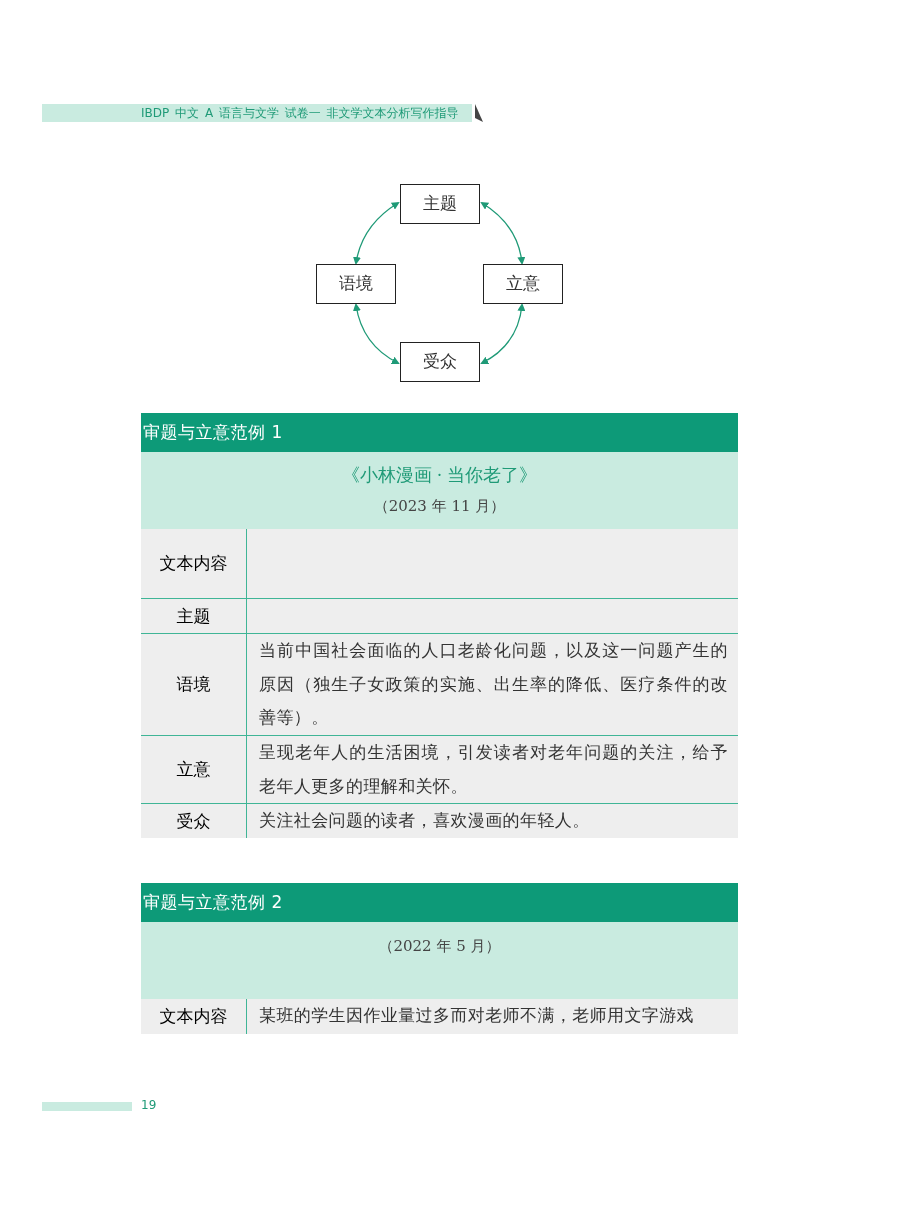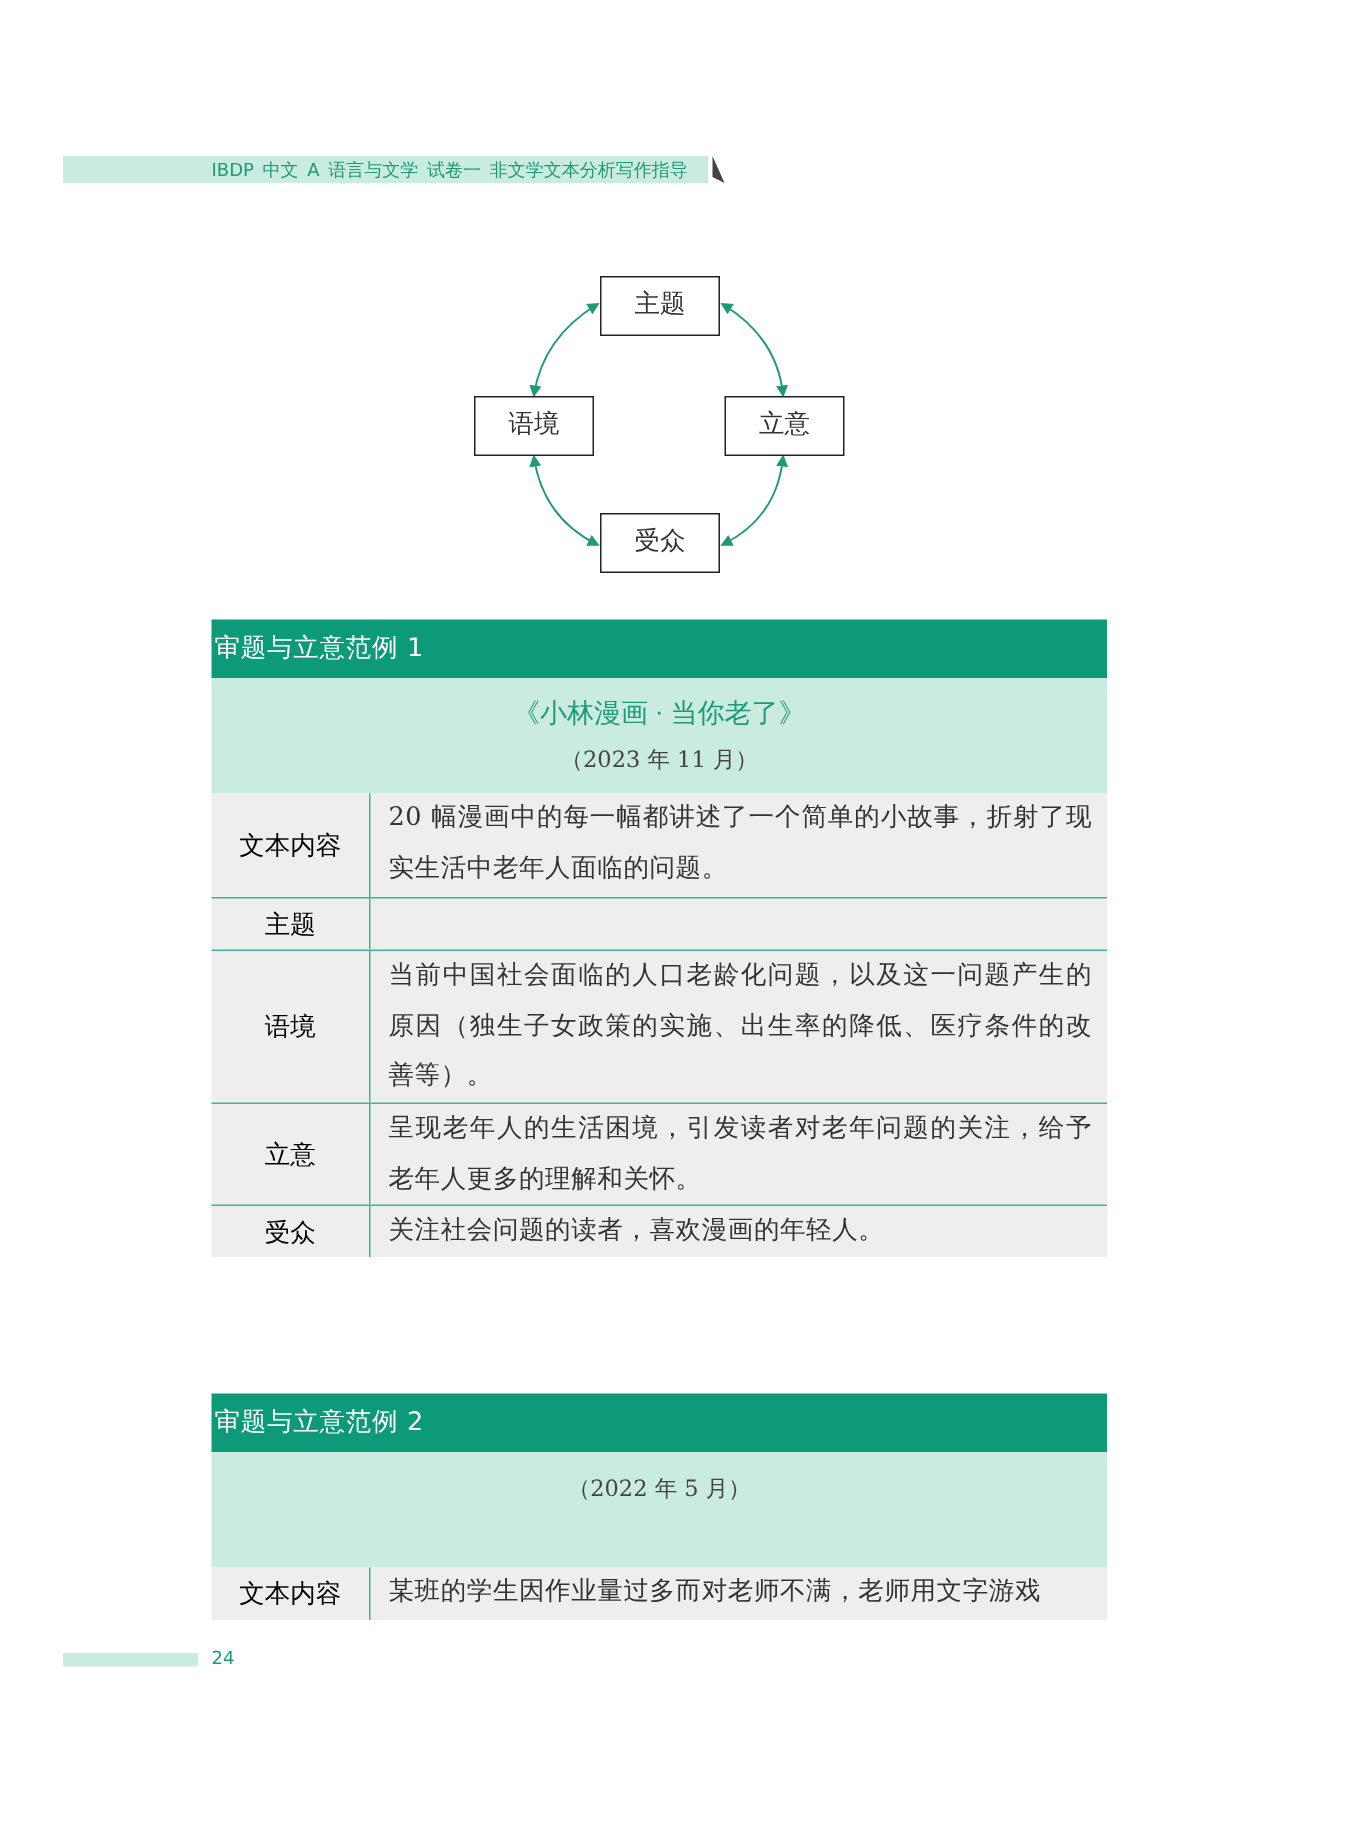--- a/index.html
+++ b/index.html
@@ -85,44 +85,43 @@
 </div>
 
 <div class="example-table" style="top:413px;">
   <div class="t-header">审题与立意范例 1</div>
   <div class="t-title-block">
     <div class="t-title">《小林漫画 · 当你老了》</div>
     <div class="t-date">（2023 年 11 月）</div>
   </div>
   <div class="t-row first" style="height:69px;">
     <div class="t-label">文本内容</div>
-    <div class="t-content">20 幅漫画中的每一幅都讲述了一个简单的小故事，折射了现实生活中老年人面临的问题。</div>
   </div>
   <div class="t-row" style="height:35px;">
     <div class="t-label">主题</div>
   </div>
   <div class="t-row" style="height:102px;">
     <div class="t-label">语境</div>
     <div class="t-content">当前中国社会面临的人口老龄化问题，以及这一问题产生的原因（独生子女政策的实施、出生率的降低、医疗条件的改善等）。</div>
   </div>
   <div class="t-row" style="height:68px;">
     <div class="t-label">立意</div>
     <div class="t-content">呈现老年人的生活困境，引发读者对老年问题的关注，给予老年人更多的理解和关怀。</div>
   </div>
   <div class="t-row" style="height:35px;">
     <div class="t-label">受众</div>
     <div class="t-content">关注社会问题的读者，喜欢漫画的年轻人。</div>
   </div>
 </div>
 
-<div class="example-table" style="top:929px;">
+<div class="example-table" style="top:883px;">
   <div class="t-header">审题与立意范例 2</div>
   <div class="t-title-block">
     <div class="t-date">（2022 年 5 月）</div>
   </div>
   <div class="t-row first" style="height:35px;">
     <div class="t-label">文本内容</div>
     <div class="t-content" style="white-space:nowrap; overflow:hidden;">某班的学生因作业量过多而对老师不满，老师用文字游戏</div>
   </div>
 </div>
 
 <div class="footer-bar"></div>
-<div class="page-number">24</div>
+<div class="page-number">19</div>
 
 </body></html>

